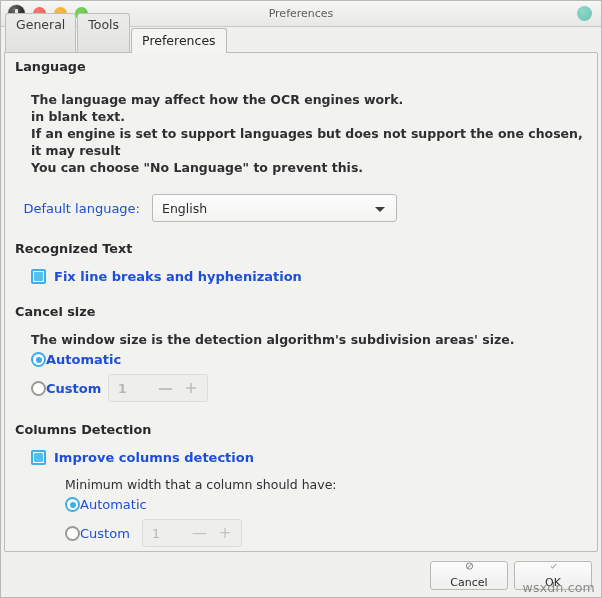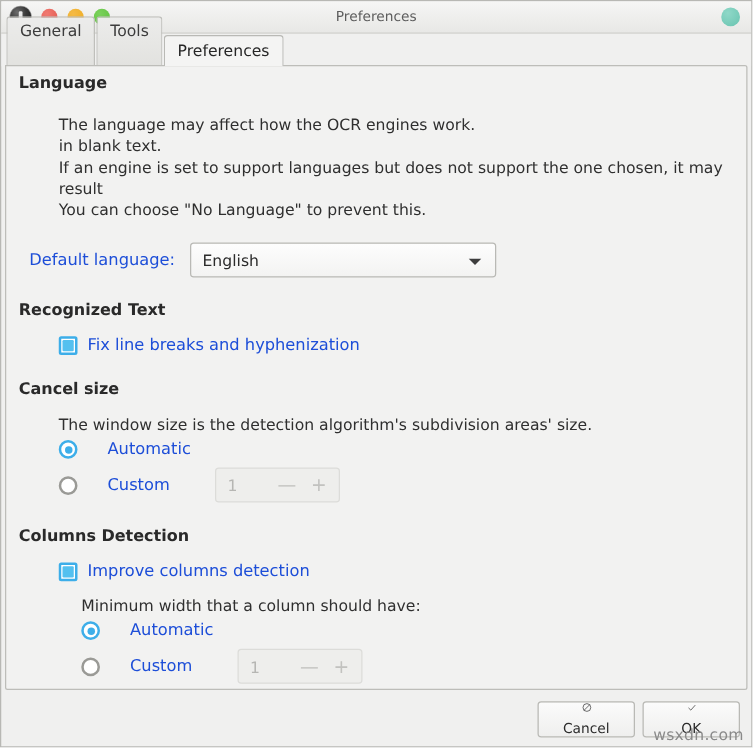--- a/index.html
+++ b/index.html
@@ -139,21 +139,21 @@
     font-weight: bold;
     font-size: 12.8px;
     color: #2a2a2a;
     margin: 0 0 0 0;
   }
   .para {
     font-size: 12.5px;
     color: #2f2f2f;
     line-height: 17px;
   }
-  .indent { margin-left: 32px; }
+  .indent { margin-left: 16px; font-weight: bold; }
 
   
   .row { display: flex; align-items: center; }
   .field-label {
     font-size: 13px;
     color: #1d4ed8;
   }
   .combo {
     position: relative;
     width: 245px;
@@ -191,21 +191,21 @@
   }
   .checkbox.checked::after {
     content: "";
     position: absolute;
     left: 1px; top: 1px; right: 1px; bottom: 1px;
     background: #54c0ef;
     border-radius: 1px;
   }
 
   
-  .radio-row { display: flex; align-items: center; gap: 24px; }
+  .radio-row { display: flex; align-items: center; gap: 0; }
   .radio {
     width: 15px; height: 15px;
     border-radius: 50%;
     border: 2px solid #3daee9;
     background: #ffffff;
     box-sizing: border-box;
     position: relative;
     flex: 0 0 auto;
   }
   .radio.selected::after {

